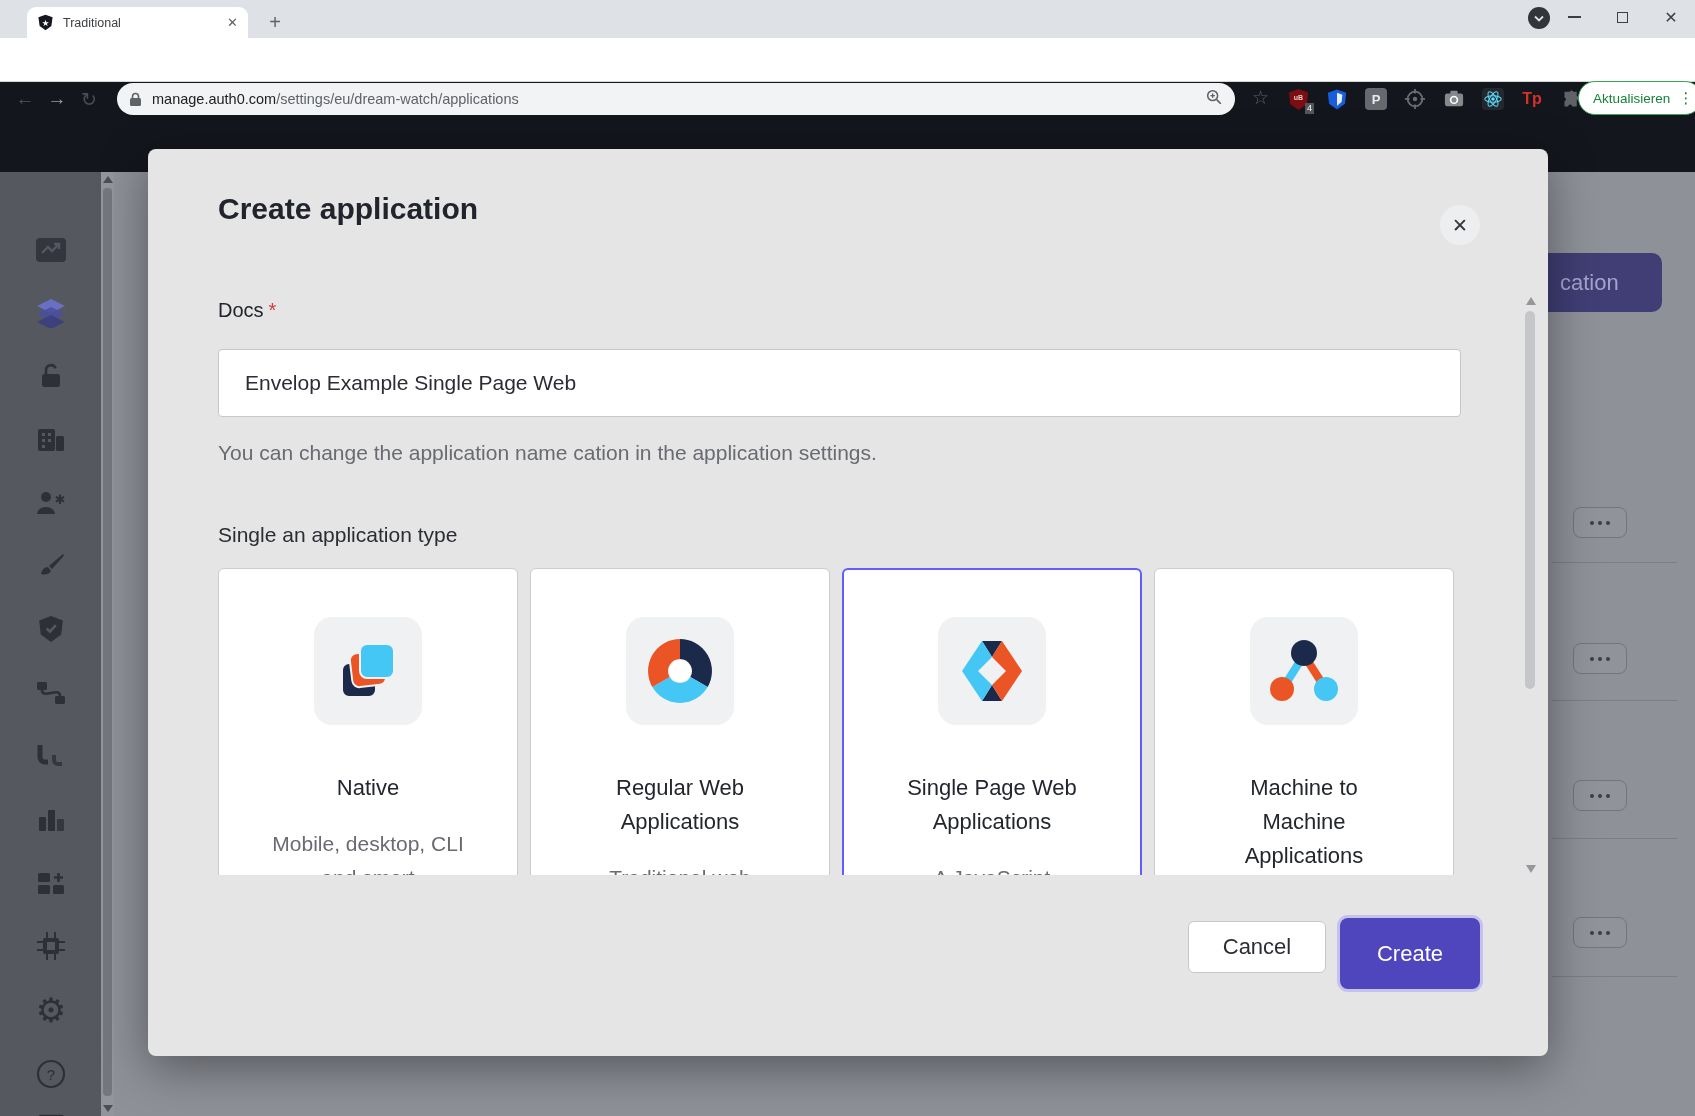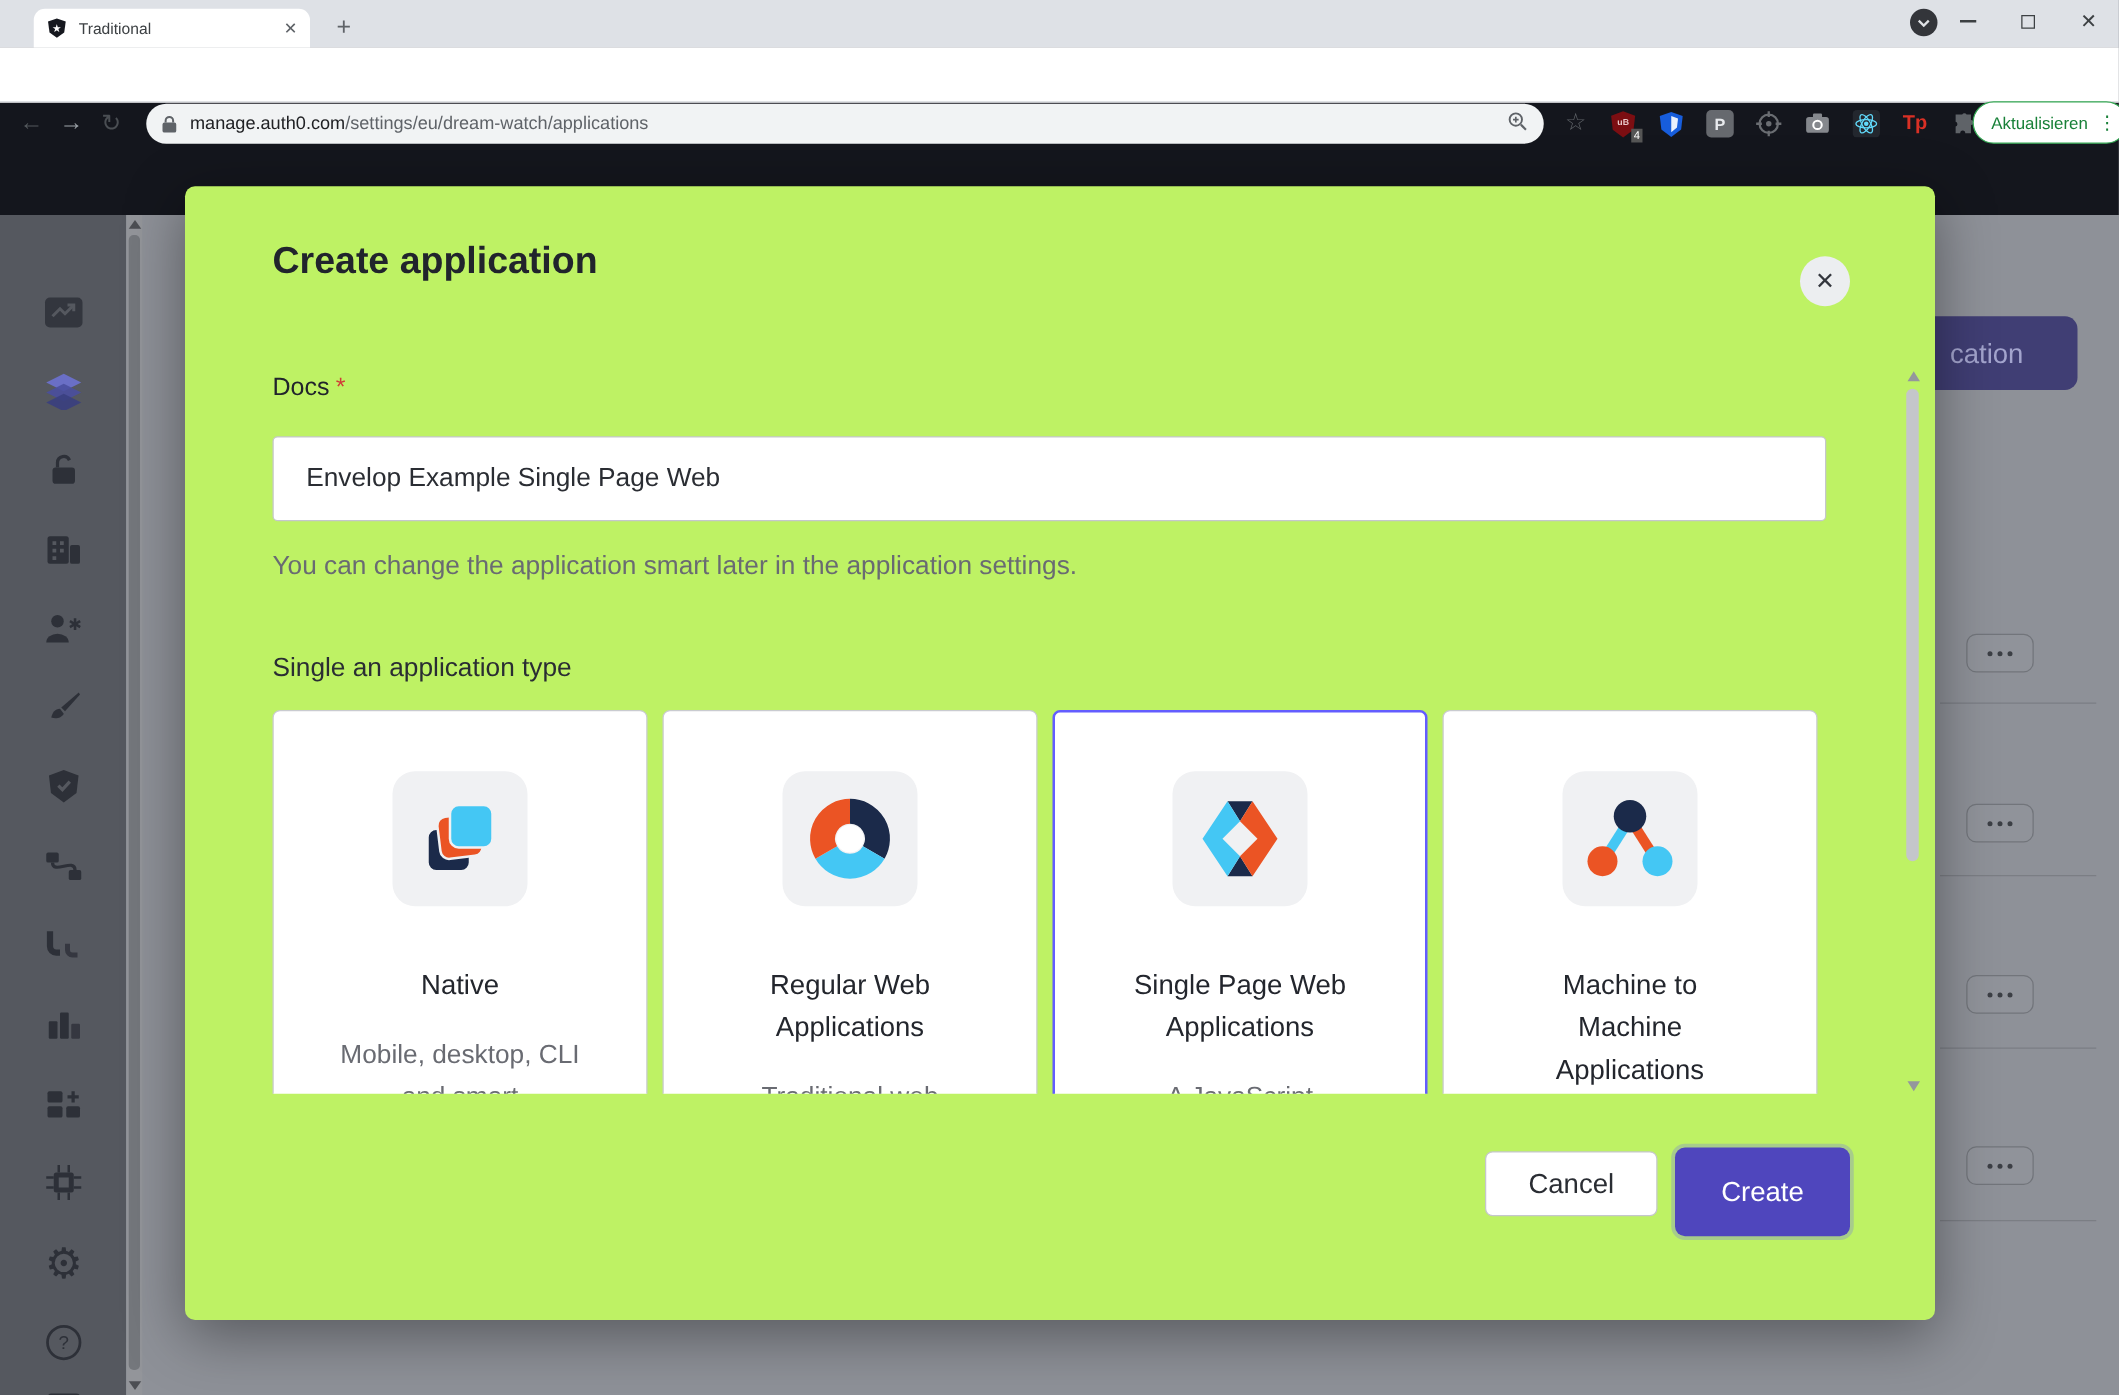--- a/index.html
+++ b/index.html
@@ -51,21 +51,21 @@
   .sb-arrow.up { top:4px; border-bottom:7px solid #4c4e53; }
   .sb-arrow.down { bottom:4px; border-top:7px solid #4c4e53; }
 
   #content { left:114px; top:172px; width:1581px; height:944px; background:#8e9198; z-index:1; }
   #dim-create-btn { left:1548px; top:253px; width:114px; height:59px; background:#403e74; border-radius:0 10px 10px 0; color:#a3a4cd; font-size:22px; display:flex; align-items:center; padding-left:12px; z-index:2; }
   .row-sep { position:absolute; left:1552px; width:125px; height:1px; background:#7b7e84; z-index:2; }
   .more-btn { position:absolute; left:1573px; width:54px; height:31px; background:#90939a; border:1px solid #72757b; border-radius:8px; display:flex; align-items:center; justify-content:center; gap:4px; z-index:2; }
   .more-btn i { width:4px; height:4px; border-radius:50%; background:#3c3f45; }
 
   
-  #modal { left:148px; top:149px; width:1400px; height:907px; background:#bef264; border-radius:8px; box-shadow:0 12px 48px rgba(0,0,0,.4); z-index:10; overflow:hidden; }
+  #modal { left:148px; top:149px; width:1400px; height:907px; background:#e5e5e5; border-radius:8px; box-shadow:0 12px 48px rgba(0,0,0,.4); z-index:10; overflow:hidden; }
   #m-title { left:70px; top:43px; font-size:30px; font-weight:bold; color:#21242c; }
   #m-close { left:1292px; top:56px; width:40px; height:40px; border-radius:50%; background:#eceef0; color:#33363d; font-size:19px; display:flex; align-items:center; justify-content:center; }
   #m-body { left:0; top:0; width:1400px; height:726px; overflow:hidden; }
   #name-label { left:70px; top:150px; font-size:20px; color:#21242c; }
   #name-label .req { color:#d03c38; margin-left:5px; }
   #name-input { left:70px; top:200px; width:1243px; height:68px; border:1px solid #c5c7cc; border-radius:4px; font-size:21px; color:#2a2d33; padding:0 26px; font-family:"Liberation Sans", sans-serif; background:#fff; }
   #name-help { left:70px; top:292px; font-size:21px; color:#696b72; }
   #type-label { left:70px; top:374px; font-size:21px; color:#2a2d33; }
   #cards { left:70px; top:419px; width:1243px; display:flex; gap:12px; }
   .card { width:300px; height:430px; background:#fff; border:1px solid #c9cbd0; border-radius:6px; }
@@ -376,21 +376,21 @@
   <div id="m-title" class="abs">Create application</div>
   <div id="m-close" class="abs">
       <span>✕</span>
     </div>
 
   <div id="m-body" class="abs">
     <div id="name-label" class="abs">
       <span>Docs</span><span class="req">*</span>
     </div>
     <input id="name-input" class="abs" type="text" value="Envelop Example Single Page Web" style="">
-    <div id="name-help" class="abs">You can change the application smart later in the application settings.</div>
+    <div id="name-help" class="abs">You can change the application name cation in the application settings.</div>
     <div id="type-label" class="abs">Single an application type</div>
 
     <div id="cards" class="abs">
       <div class="card">
         <div class="tile">
           <svg width="72" height="72" viewBox="0 0 72 72">
               <g stroke="#f0f1f3" stroke-width="2">
                 <rect x="10" y="28" width="34" height="34" rx="7" fill="#1b2a4a"></rect>
                 <rect x="19" y="17" width="34" height="34" rx="7" fill="#eb5424" transform="rotate(-7 36 34)"></rect>
                 <rect x="28" y="9" width="34" height="34" rx="7" fill="#44c7f4"></rect>

